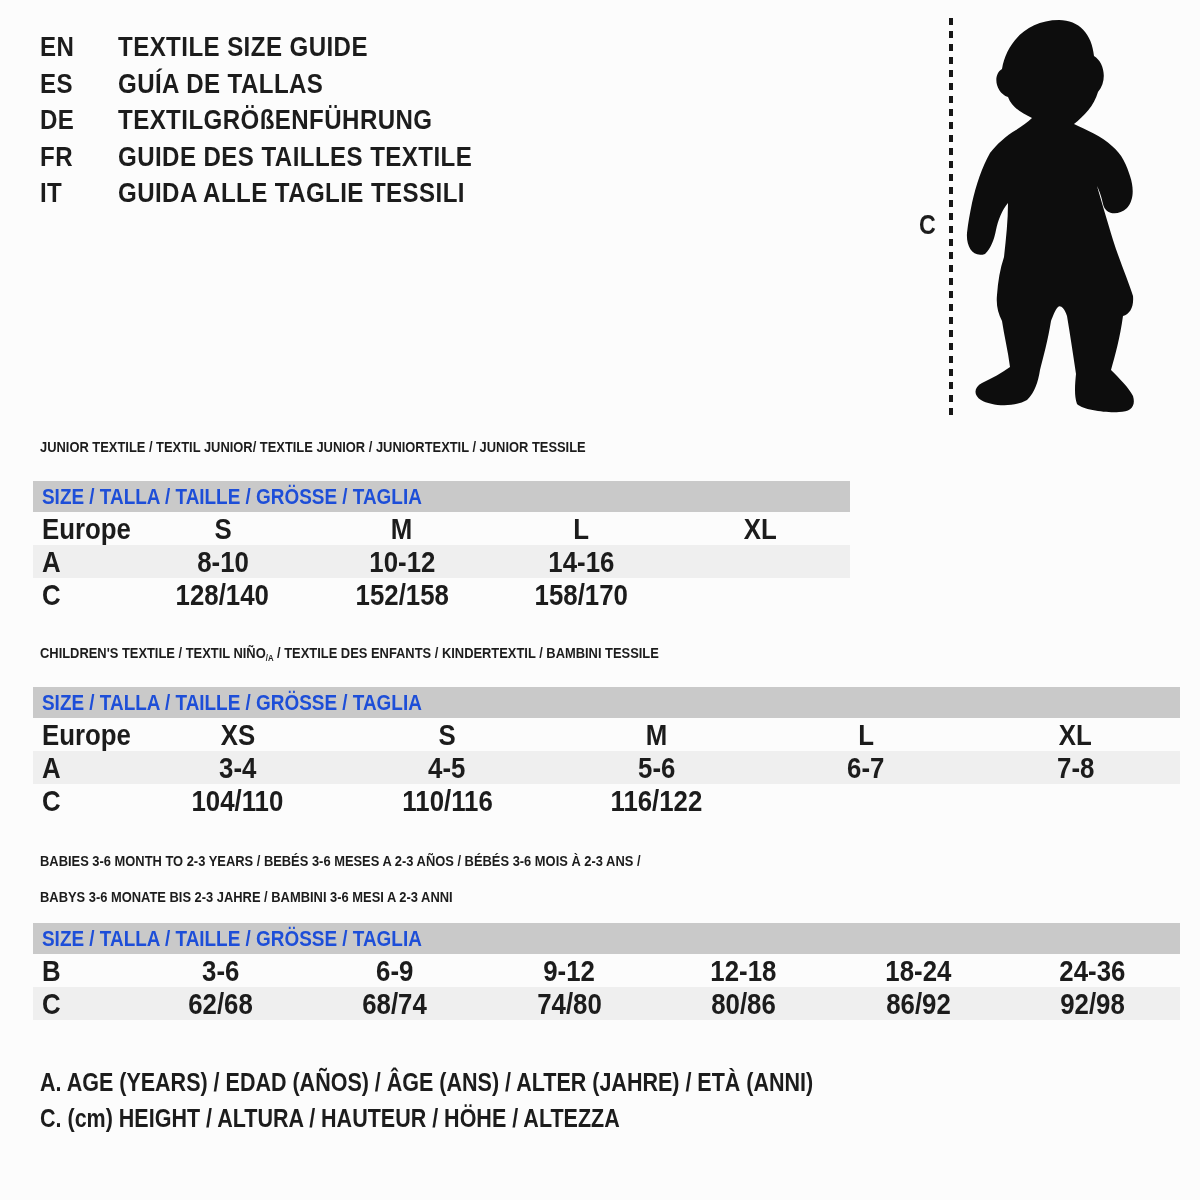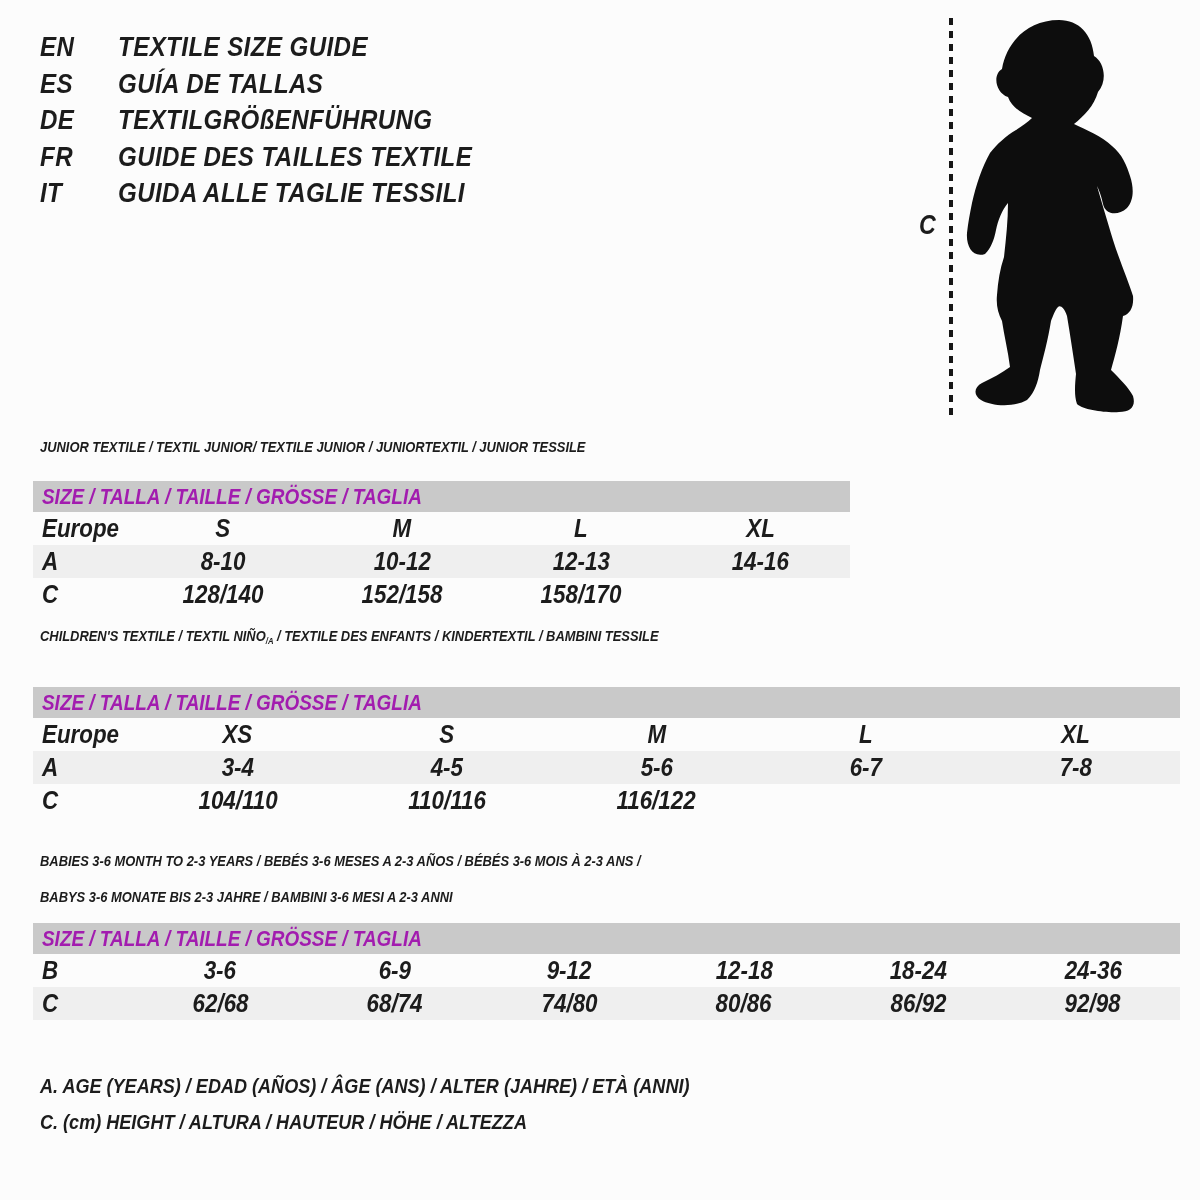--- a/index.html
+++ b/index.html
@@ -6,21 +6,20 @@
   body { font-family: "Liberation Sans", sans-serif; }
 
   .page {
     position: relative;
     width: 1200px;
     height: 1200px;
     background: #fcfcfc;
     color: #1c1c1c;
     font-weight: 700;
     overflow: hidden;
-    font-style: italic;
   }
 
   
   .t  { display:inline-block; transform:scaleX(.86); transform-origin:0 50%; white-space:nowrap; }
   .tc { display:inline-block; transform:scaleX(.86); transform-origin:50% 50%; white-space:nowrap; }
 
   
   .langs { position:absolute; left:40px; top:29px; }
   .lang-row { display:flex; height:36.5px; align-items:center; font-size:28px; letter-spacing:.5px; }
   .lang-code { width:78px; flex:0 0 78px; }
@@ -35,33 +34,33 @@
   .figure svg { position:absolute; left:58px; top:4px; }
 
   
   .sec-title { position:absolute; left:40px; font-size:15px; line-height:24px; }
   .sub { font-size:.60em; vertical-align:-0.28em; }
 
   
   .tbl { position:absolute; left:33px; }
   .tbl-head {
     height:31px; background:#c9c9c9; display:flex; align-items:center;
-    padding-left:9px; font-size:22px; color:#a21caf;
+    padding-left:9px; font-size:22px; color:#1d4ed8;
   }
-  .tbl-row { display:grid; height:33px; font-size:26px; }
+  .tbl-row { display:grid; height:33px; font-size:30px; }
   .tbl-row.alt { background:#efefef; }
   .cols4 { grid-template-columns: 100px repeat(4, 1fr); }
   .cols5 { grid-template-columns: 100px repeat(5, 1fr); }
   .cols6 { grid-template-columns: 100px repeat(6, 1fr); }
   .cell { display:flex; align-items:center; justify-content:center; }
   .cell.l { justify-content:flex-start; padding-left:9px; }
 
   
   .legend { position:absolute; left:40px; top:1068px; }
-  .legend-line { height:36px; display:flex; align-items:center; font-size:21px; }
+  .legend-line { height:36px; display:flex; align-items:flex-start; font-size:25px; }
 </style>
 </head>
 <body>
 
 <div class="page">
 
   <section class="langs">
     <div class="lang-row">
       <span class="lang-code"><span class="t">EN</span></span>
       <span class="t">TEXTILE SIZE GUIDE</span>
@@ -160,43 +159,40 @@
       <div class="cell l">
           <span class="t">A</span>
         </div>
       <div class="cell">
           <span class="tc">8-10</span>
         </div>
       <div class="cell">
           <span class="tc">10-12</span>
         </div>
       <div class="cell">
-          <span class="tc">12-13</span>
-        </div>
-      <div class="cell">
           <span class="tc">14-16</span>
         </div>
     </div>
     <div class="tbl-row cols4">
       <div class="cell l">
           <span class="t">C</span>
         </div>
       <div class="cell">
           <span class="tc">128/140</span>
         </div>
       <div class="cell">
           <span class="tc">152/158</span>
         </div>
       <div class="cell">
           <span class="tc">158/170</span>
         </div>
     </div>
   </div>
 
-  <div class="sec-title" style="top:624px;">
+  <div class="sec-title" style="top:641px;">
     <span class="t"><span>CHILDREN'S TEXTILE / TEXTIL NIÑO</span><span class="sub">/A</span><span> / TEXTILE DES ENFANTS / KINDERTEXTIL / BAMBINI TESSILE</span></span>
   </div>
   <div class="tbl" style="top:687px; width:1147px;">
     <div class="tbl-head">
       <span class="t">SIZE / TALLA / TAILLE / GRÖSSE / TAGLIA</span>
     </div>
     <div class="tbl-row cols5">
       <div class="cell l">
           <span class="t">Europe</span>
         </div>

